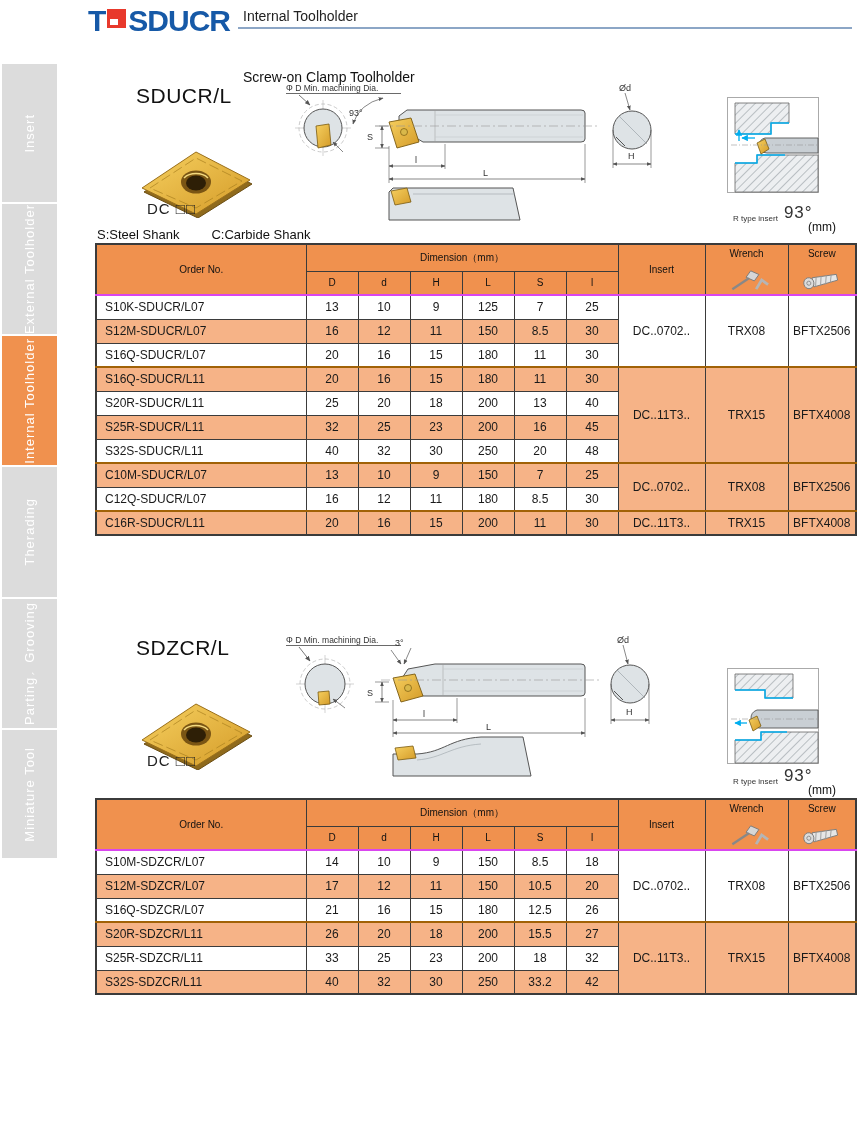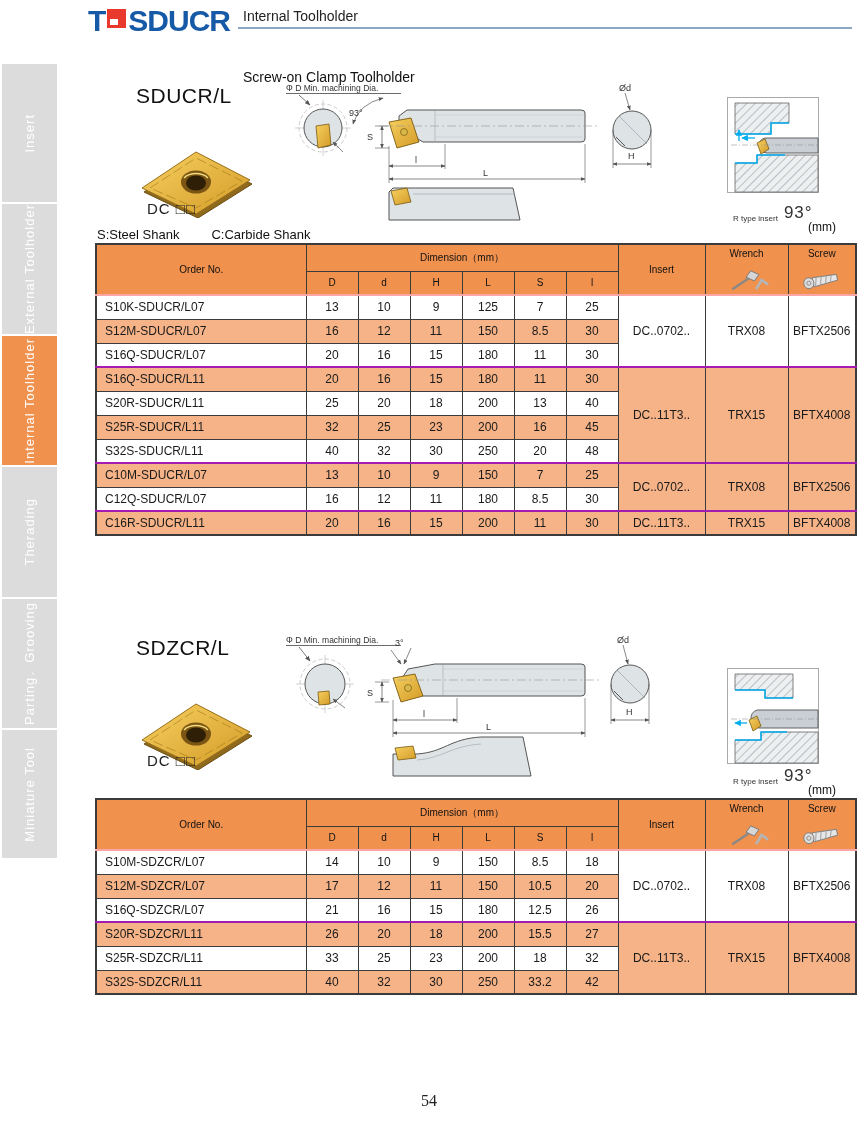--- a/index.html
+++ b/index.html
@@ -34,22 +34,22 @@
 
   
   table.spec { position:absolute; left:95px; border-collapse:collapse; width:760px; table-layout:fixed;
                background:#fff; border:2px solid #3b3b3b; font-size:12px; }
   table.spec th, table.spec td { border:1px solid #3b3b3b; text-align:center; padding:0 2px; overflow:hidden; white-space:nowrap; }
   table.spec thead th { background:#F0914E; font-weight:normal; color:#111; }
   table.spec thead tr.h1 { height:27px; }
   table.spec thead tr.h2 { height:24px; }
   table.spec thead th { font-size:10px; }
   table.spec tbody tr { height:24px; }
-  table.spec tbody tr:first-child td { border-top:2px solid #fca5a5; }
-  table.spec tbody tr.gtop td { border-top:2px solid #a21caf; }
+  table.spec tbody tr:first-child td { border-top:2px solid #d946ef; }
+  table.spec tbody tr.gtop td { border-top:2px solid #a16207; }
   table.spec td.order { text-align:left; padding-left:8px; }
   table.spec tr.alt td { background:#F6B387; }
   table.spec td.span-cell { background:#fff; }
   .wr-head { display:flex; flex-direction:column; align-items:center; justify-content:center; gap:10px; }
 
   .footer-page { position:absolute; left:0; top:1092px; width:100%; text-align:center;
                  font-family:"Liberation Serif", serif; font-size:16px; color:#222; }
 </style>
 </head>
 <body>
@@ -538,15 +538,14 @@
           <td>40</td>
           <td>32</td>
           <td>30</td>
           <td>250</td>
           <td>33.2</td>
           <td>42</td>
       </tr>
     </tbody>
   </table>
 
-  <div class="footer-page">54</div>
 
 </div>
 
 </body></html>

